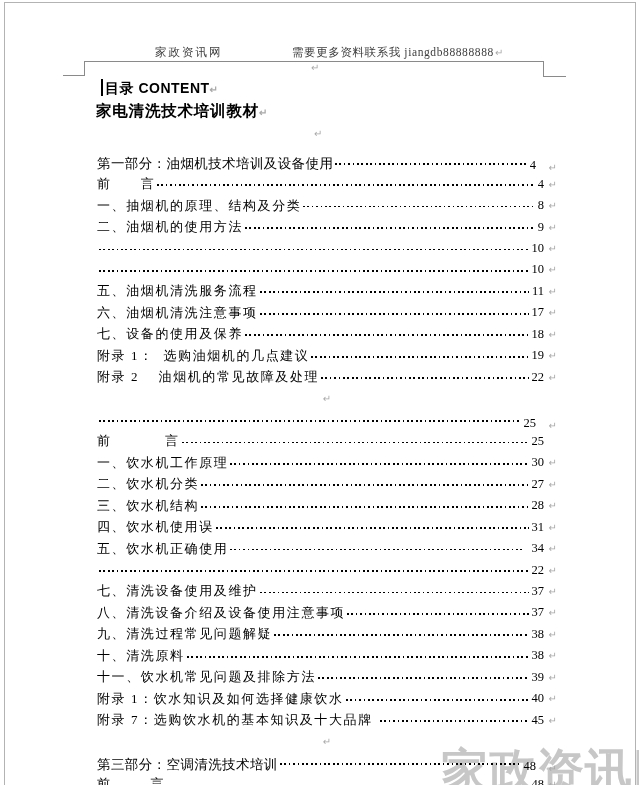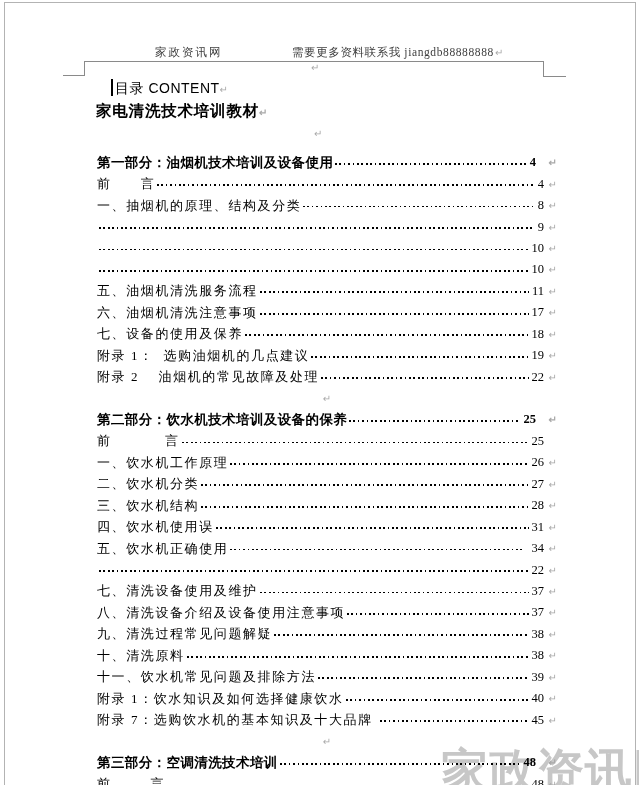--- a/index.html
+++ b/index.html
@@ -27,35 +27,35 @@
   .rule-lv{left:84px;top:61px;width:1px;height:15px;}
   .rule-lh{left:63px;top:75px;width:22px;height:1px;}
   .rule-rv{left:543px;top:61px;width:1px;height:16px;}
   .rule-rh{left:543px;top:76px;width:23px;height:1px;}
 
   .free-pcr{position:absolute;color:#a9a9a9;font-size:10px;}
   .p-under-header{left:311px;top:62px;}
   .p-after-title{left:314px;top:128px;}
 
   
-  .toc-title{position:absolute;left:103px;top:79px;font-family:"Liberation Sans",sans-serif;
-    font-weight:normal;font-size:14px;letter-spacing:0.5px;white-space:pre;padding-left:8px;}
+  .toc-title{position:absolute;left:93px;top:79px;font-family:"Liberation Sans",sans-serif;
+    font-weight:bold;font-size:14px;letter-spacing:0.5px;white-space:pre;padding-left:8px;}
   .caret{display:inline-block;width:2px;height:17px;background:#000;vertical-align:-3px;margin-right:2px;}
   .doc-title{position:absolute;left:96px;top:101px;font-family:Liberation Serif, serif;
     font-weight:bold;font-size:15.5px;letter-spacing:0.8px;white-space:pre;}
 
   
   .toc{position:absolute;left:97px;top:152px;width:460px;z-index:2;}
   .row{display:flex;align-items:center;height:21.45px;font-size:13px;letter-spacing:1.6px;white-space:pre;}
   .row .lbl{flex:none;}
   .leader{flex:1 1 auto;height:1.8px;align-self:center;margin:2px 3px 0 2px;
     background-image:repeating-linear-gradient(to right,#000 0,#000 1.7px,transparent 1.7px,transparent 4.4px);}
   .pg{flex:none;font-size:12.5px;letter-spacing:0;font-family:"Liberation Serif",serif;}
   .row .pcr{flex:none;width:13px;text-align:right;}
-  .row.head{font-weight:bold;font-size:13.5px;letter-spacing:0.4px;font-family:"Liberation Sans",sans-serif;}
+  .row.head{font-weight:normal;font-size:13.5px;letter-spacing:0.4px;font-family:"Liberation Sans",sans-serif;align-items:flex-end;}
   .row.head .pcr{width:21px;}
   .gaprow{display:flex;justify-content:center;align-items:center;height:21.45px;}
   .nopcr .pcr{visibility:hidden;}
 
   
   .watermark{position:absolute;left:441px;top:740px;z-index:1;
     font-family:"Liberation Sans",sans-serif;font-weight:bold;font-size:47px;
     color:#c7c7c7;letter-spacing:1px;white-space:nowrap;}
 </style>
 </head>
@@ -79,36 +79,36 @@
 <div class="toc-title"><span class="caret"></span><span>目录 CONTENT</span><span class="pcr">↵</span></div>
 <div class="doc-title"><span>家电清洗技术培训教材</span><span class="pcr">↵</span></div>
 
 <div class="free-pcr p-after-title">↵</div>
 
 <div class="toc">
 
   <div class="row head"><span class="lbl">第一部分：油烟机技术培训及设备使用</span><span class="leader"></span><span class="pg">4</span><span class="pcr">↵</span></div>
   <div class="row"><span class="lbl">前      言</span><span class="leader"></span><span class="pg">4</span><span class="pcr">↵</span></div>
   <div class="row"><span class="lbl">一、抽烟机的原理、结构及分类</span><span class="leader"></span><span class="pg">8</span><span class="pcr">↵</span></div>
-  <div class="row"><span class="leader"></span><span class="pg">9</span><span class="pcr">↵</span></div>
+  <div class="row"><span class="lbl">二、油烟机的使用方法</span><span class="leader"></span><span class="pg">9</span><span class="pcr">↵</span></div>
   <div class="row"><span class="leader"></span><span class="pg">10</span><span class="pcr">↵</span></div>
   <div class="row"><span class="leader"></span><span class="pg">10</span><span class="pcr">↵</span></div>
   <div class="row"><span class="lbl">五、油烟机清洗服务流程</span><span class="leader"></span><span class="pg">11</span><span class="pcr">↵</span></div>
   <div class="row"><span class="lbl">六、油烟机清洗注意事项</span><span class="leader"></span><span class="pg">17</span><span class="pcr">↵</span></div>
   <div class="row"><span class="lbl">七、设备的使用及保养</span><span class="leader"></span><span class="pg">18</span><span class="pcr">↵</span></div>
   <div class="row"><span class="lbl">附录 1：  选购油烟机的几点建议</span><span class="leader"></span><span class="pg">19</span><span class="pcr">↵</span></div>
   <div class="row"><span class="lbl">附录 2    油烟机的常见故障及处理</span><span class="leader"></span><span class="pg">22</span><span class="pcr">↵</span></div>
 
   <div class="gaprow">
       <span class="pcr">↵</span>
     </div>
 
-  <div class="row head"><span class="lbl">第二部分：饮水机技术培训及设备的保养</span><span class="leader"></span><span class="pg">25</span><span class="pcr">↵</span></div>
+  <div class="row head"><span class="leader"></span><span class="pg">25</span><span class="pcr">↵</span></div>
   <div class="row nopcr"><span class="lbl">前           言</span><span class="leader"></span><span class="pg">25</span><span class="pcr">↵</span></div>
-  <div class="row"><span class="lbl">一、饮水机工作原理</span><span class="leader"></span><span class="pg">26</span><span class="pcr">↵</span></div>
+  <div class="row"><span class="lbl">一、饮水机工作原理</span><span class="leader"></span><span class="pg">30</span><span class="pcr">↵</span></div>
   <div class="row"><span class="lbl">二、饮水机分类</span><span class="leader"></span><span class="pg">27</span><span class="pcr">↵</span></div>
   <div class="row"><span class="lbl">三、饮水机结构</span><span class="leader"></span><span class="pg">28</span><span class="pcr">↵</span></div>
   <div class="row"><span class="lbl">四、饮水机使用误</span><span class="leader"></span><span class="pg">31</span><span class="pcr">↵</span></div>
   <div class="row"><span class="lbl">五、饮水机正确使用</span><span class="leader"></span><span class="pg"> 34</span><span class="pcr">↵</span></div>
   <div class="row"><span class="leader"></span><span class="pg">22</span><span class="pcr">↵</span></div>
   <div class="row"><span class="lbl">七、清洗设备使用及维护</span><span class="leader"></span><span class="pg">37</span><span class="pcr">↵</span></div>
   <div class="row"><span class="lbl">八、清洗设备介绍及设备使用注意事项</span><span class="leader"></span><span class="pg">37</span><span class="pcr">↵</span></div>
   <div class="row"><span class="lbl">九、清洗过程常见问题解疑</span><span class="leader"></span><span class="pg">38</span><span class="pcr">↵</span></div>
   <div class="row"><span class="lbl">十、清洗原料</span><span class="leader"></span><span class="pg">38</span><span class="pcr">↵</span></div>
   <div class="row"><span class="lbl">十一、饮水机常见问题及排除方法</span><span class="leader"></span><span class="pg">39</span><span class="pcr">↵</span></div>

